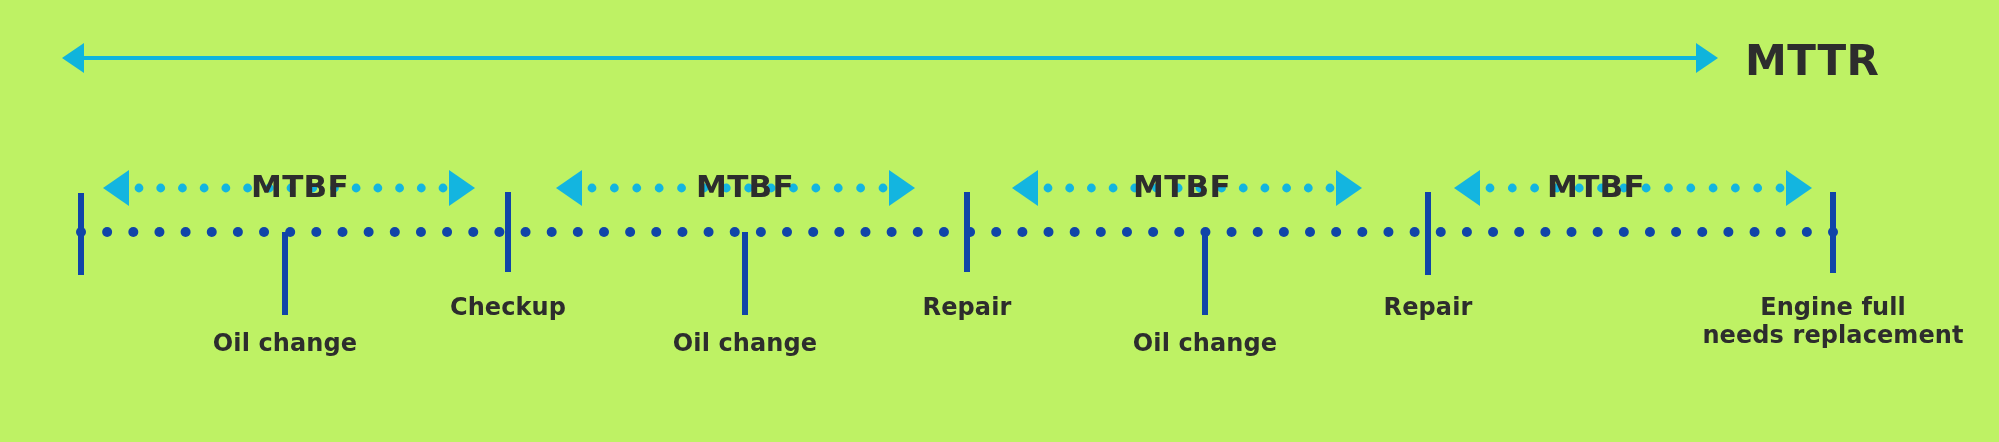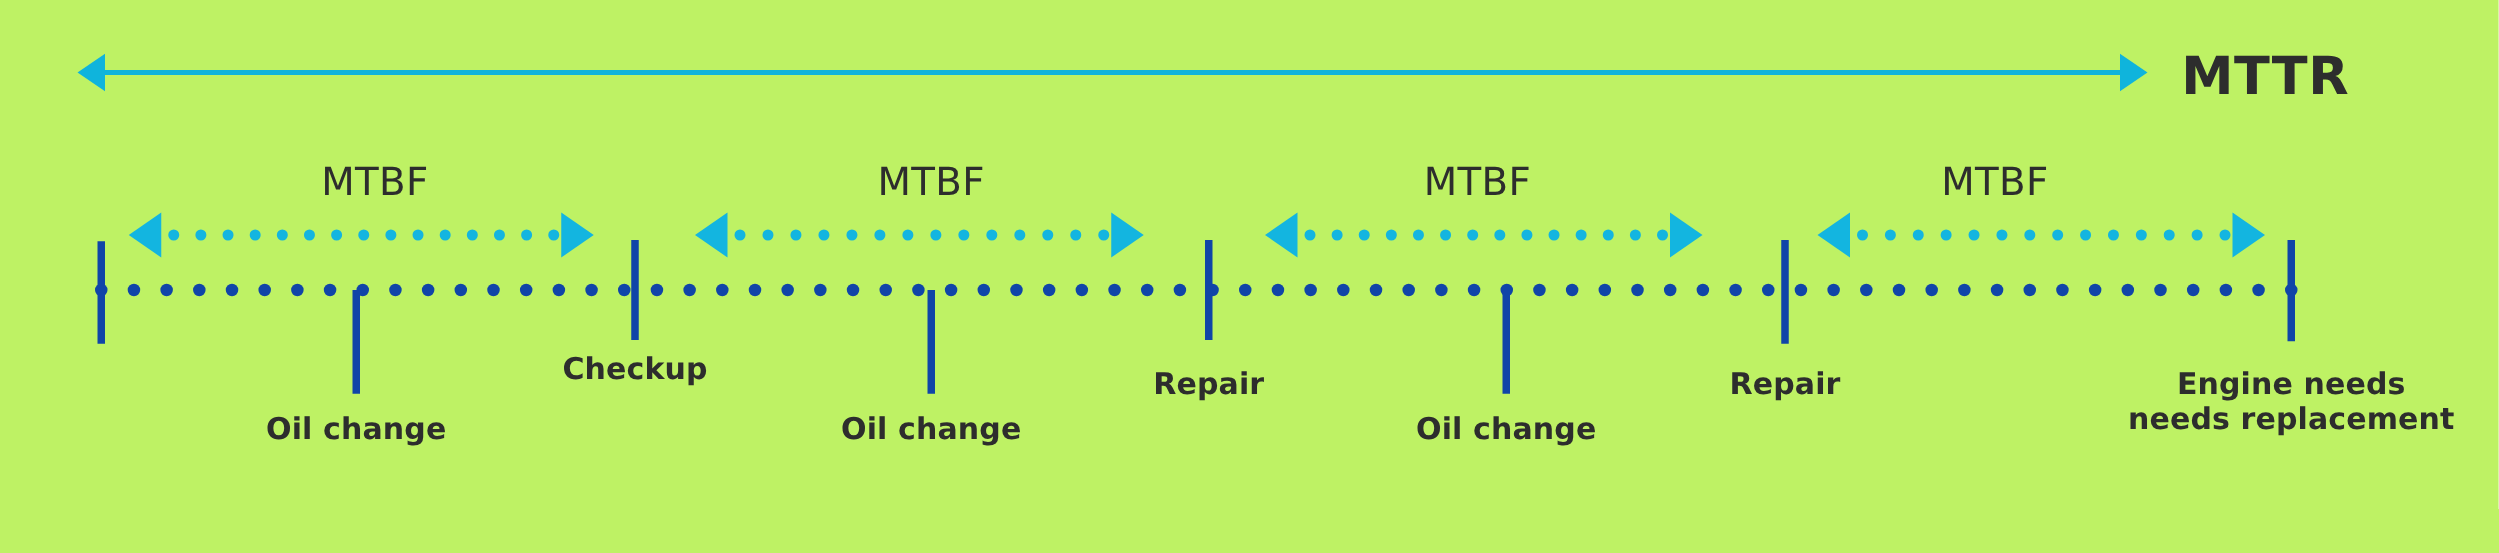--- a/index.html
+++ b/index.html
@@ -32,24 +32,25 @@
     white-space: pre;
     line-height: 1.18;
   }
   .mttr-label {
     font-size: 42px;
     font-weight: 700;
     letter-spacing: 0.5px;
   }
   .mtbf-label {
     font-size: 31px;
-    font-weight: 400;
+    font-weight: 700;
     letter-spacing: 0.3px;
     text-align: center;
     transform: translateX(-50%);
+    margin-top: 40px;
   }
   .event-label {
     font-size: 24px;
     font-weight: 700;
     letter-spacing: 0.1px;
     text-align: center;
     transform: translateX(-50%);
   }
 </style>
 </head>
@@ -212,21 +213,21 @@
       </g>
   </svg>
 
   <div id="text-layer">
       <div class="txt mttr-label" style="left: 1745px; top: 36px;">MTTR</div>
       <div class="txt mtbf-label" style="left: 300px; top: 128px;">MTBF</div>
       <div class="txt mtbf-label" style="left: 745px; top: 128px;">MTBF</div>
       <div class="txt mtbf-label" style="left: 1182px; top: 128px;">MTBF</div>
       <div class="txt mtbf-label" style="left: 1596px; top: 128px;">MTBF</div>
       <div class="txt event-label" style="left: 285px; top: 329px;"><span>Oil change</span></div>
-      <div class="txt event-label" style="left: 508px; top: 281px;"><span>Checkup</span></div>
+      <div class="txt event-label" style="left: 508px; top: 293px;"><span>Checkup</span></div>
       <div class="txt event-label" style="left: 745px; top: 329px;"><span>Oil change</span></div>
       <div class="txt event-label" style="left: 967px; top: 293px;"><span>Repair</span></div>
       <div class="txt event-label" style="left: 1205px; top: 329px;"><span>Oil change</span></div>
       <div class="txt event-label" style="left: 1428px; top: 293px;"><span>Repair</span></div>
-      <div class="txt event-label" style="left: 1833px; top: 293px;"><span>Engine needs</span><br><span>needs replacement</span></div>
+      <div class="txt event-label" style="left: 1833px; top: 293px;"><span>Engine full</span><br><span>needs replacement</span></div>
     </div>
 
 </div>
 
 </body></html>

